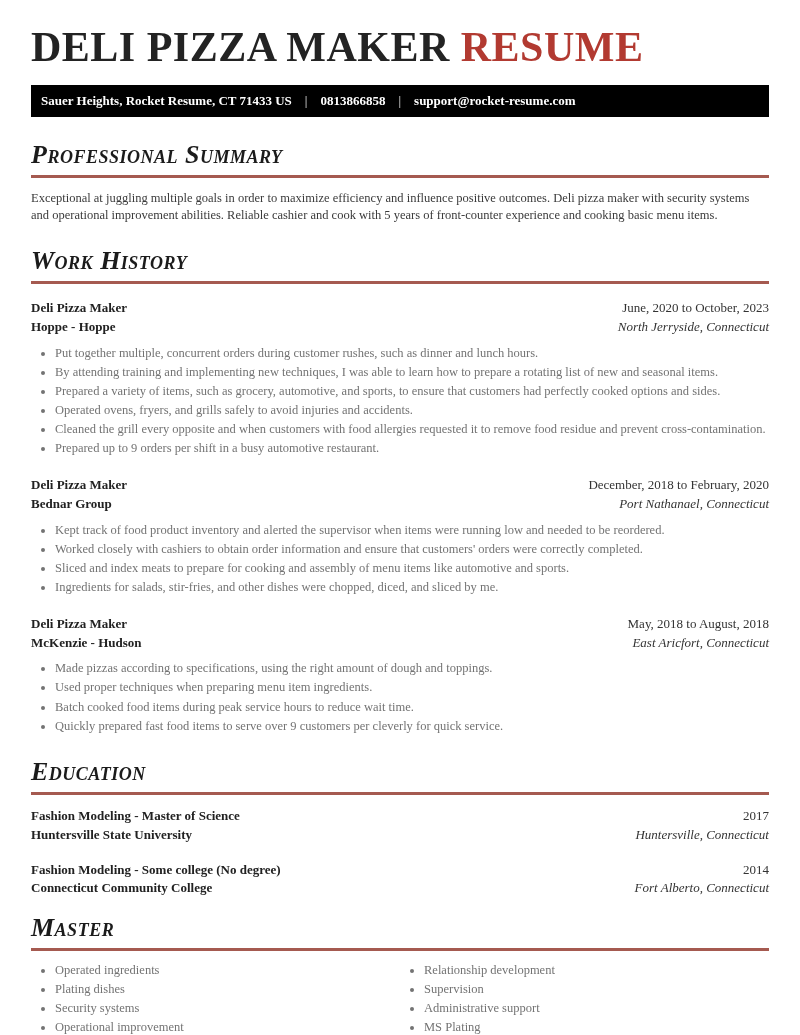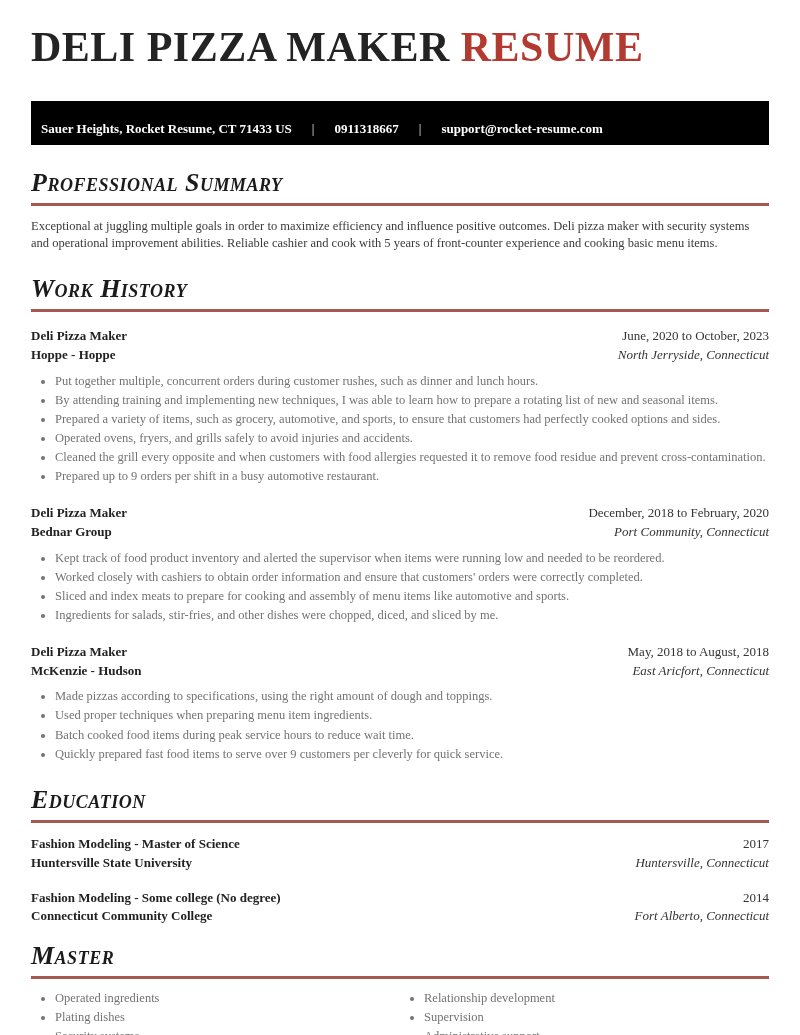--- a/index.html
+++ b/index.html
@@ -16,29 +16,28 @@
   .doc-title {
     font-size: 42px;
     font-weight: 700;
     color: #232323;
     letter-spacing: 0.5px;
     line-height: 1.05;
     white-space: nowrap;
   }
   .doc-title .accent { color: #b23a31; }
   .contact-bar {
-    margin-top: 32px;
+    margin-top: 16px;
     background: #000000;
     color: #ffffff;
     font-weight: 700;
     font-size: 13px;
-    padding: 20px 10px 8px 10px;
+    padding: 8px 10px 8px 10px;
     display: flex;
     align-items: center;
-    gap: 7px;
   }
   .contact-sep { padding: 0 13px; font-weight: 400; color: #e8e8e8; }
   .section-heading {
     margin-top: 24px;
     font-variant: small-caps;
     font-size: 26px;
     font-weight: 700;
     color: #1b1b1b;
     letter-spacing: 0.5px;
     line-height: 1.1;
@@ -82,21 +81,21 @@
   .work-block { margin-bottom: 4px; }
 </style>
 </head>
 <body>
 
 <h1 class="doc-title"><span>DELI PIZZA MAKER </span><span class="accent">RESUME</span></h1>
 
 <div class="contact-bar">
   <span>Sauer Heights, Rocket Resume, CT 71433 US</span>
   <span class="contact-sep">|</span>
-  <span>0911318667</span>
+  <span>0813866858</span>
   <span class="contact-sep">|</span>
   <span>support@rocket-resume.com</span>
 </div>
 
 <div class="section-heading">Professional Summary</div>
 <hr class="section-rule">
 <p class="summary-text">Exceptional at juggling multiple goals in order to maximize efficiency and influence positive outcomes. Deli pizza maker with security systems and operational improvement abilities. Reliable cashier and cook with 5 years of front-counter experience and cooking basic menu items.</p>
 
 <div class="section-heading">Work History</div>
 <hr class="section-rule">
@@ -122,21 +121,21 @@
     </ul>
   </div>
 
   <div class="entry" style="margin-top:19px">
     <div class="entry-row">
       <span class="entry-title">Deli Pizza Maker</span>
       <span class="entry-date">December, 2018 to February, 2020</span>
     </div>
     <div class="entry-row">
       <span class="entry-subtitle">Bednar Group</span>
-      <span class="entry-location">Port Community, Connecticut</span>
+      <span class="entry-location">Port Nathanael, Connecticut</span>
     </div>
     <ul class="bullets">
       <li>Kept track of food product inventory and alerted the supervisor when items were running low and needed to be reordered.</li>
       <li>Worked closely with cashiers to obtain order information and ensure that customers' orders were correctly completed.</li>
       <li>Sliced and index meats to prepare for cooking and assembly of menu items like automotive and sports.</li>
       <li>Ingredients for salads, stir-fries, and other dishes were chopped, diced, and sliced by me.</li>
     </ul>
   </div>
 
   <div class="entry" style="margin-top:19px">

